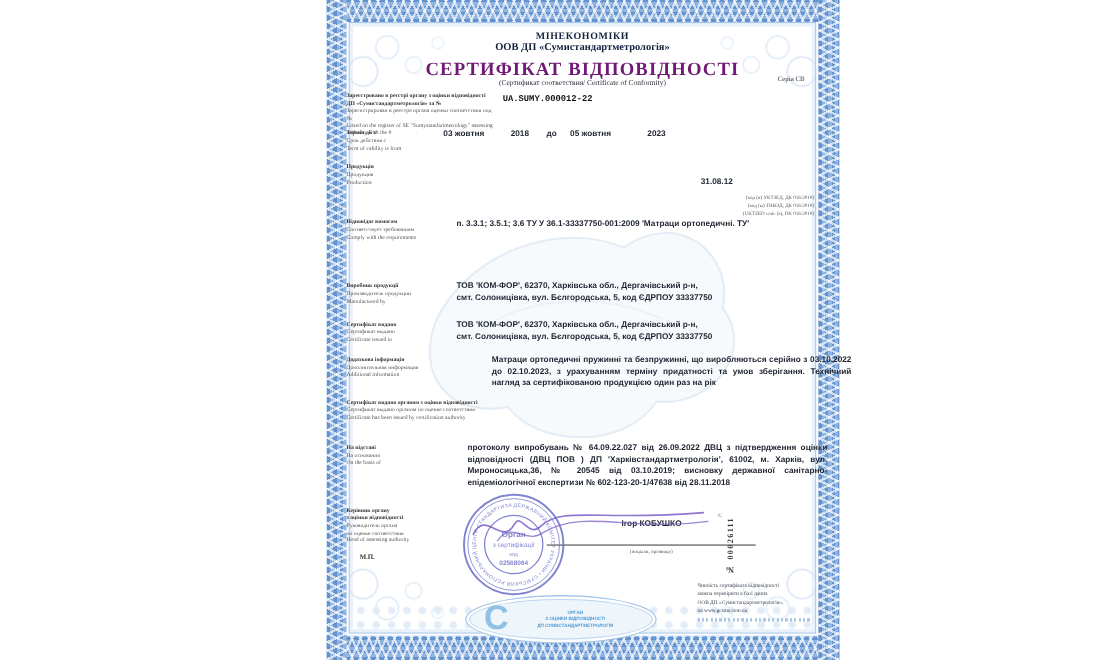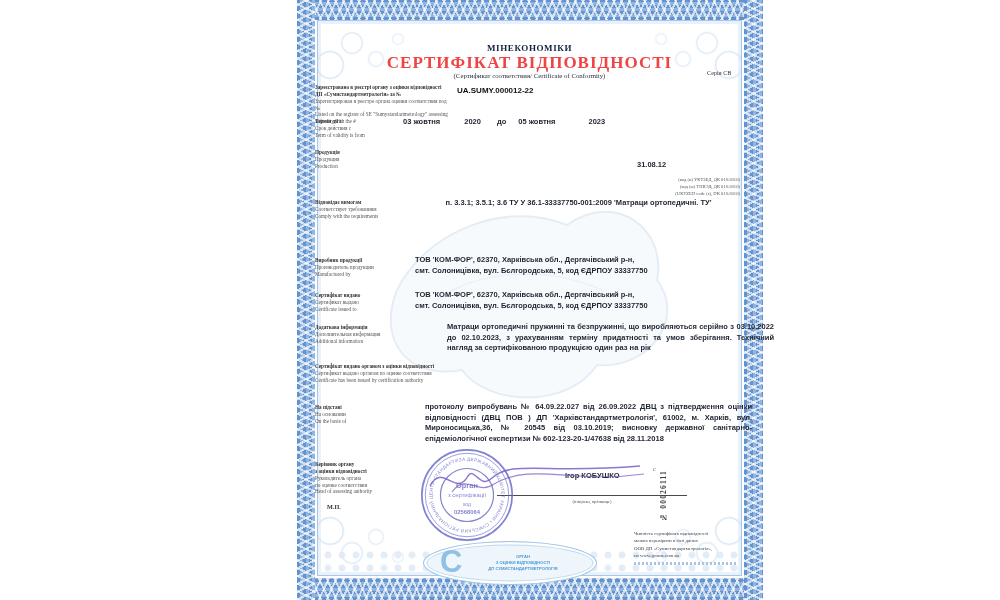--- a/index.html
+++ b/index.html
@@ -33,32 +33,32 @@
   .fl-bl{left:21px;bottom:25px;transform:scaleY(-1);}
   .fl-br{right:22px;bottom:25px;transform:scale(-1,-1);}
   .lace{position:absolute;left:24px;right:25px;bottom:26px;height:26px;z-index:1;opacity:.8;
     background-image:radial-gradient(circle at 7px 7px, #dce9f6 3px, rgba(0,0,0,0) 4px);
     background-size:14px 13px;}
 
   
   .content{position:absolute;inset:0;z-index:2;}
   .abs{position:absolute;}
   .hdr{left:20px;right:21px;text-align:center;color:#14213d;}
-  .ministry{top:43px;font-size:9px;font-weight:bold;letter-spacing:.6px;}
+  .ministry{top:27px;font-size:9px;font-weight:bold;letter-spacing:.6px;}
   .orgname{top:38px;font-size:9.5px;font-weight:bold;}
-  .title{top:53px;font-size:17px;font-weight:bold;letter-spacing:1px;color:#ef4444;}
+  .title{top:53px;font-size:17px;font-weight:bold;letter-spacing:1px;color:#701a75;}
   .subtitle{top:72px;font-size:6.8px;color:#2a2f3a;}
   .series{left:410px;top:69px;font-size:6.2px;color:#333;}
 
   .lbl{font-size:5.2px;line-height:1.32;color:#555;width:120px;}
   .lbl .ua{font-weight:bold;color:#333;}
   .val{font-family:"Liberation Sans", sans-serif;font-weight:600;font-size:7.5px;
        line-height:1.42;color:#1d2330;}
   .just{text-align:justify;}
-  .regnum{font-family:Liberation Sans, sans-serif;font-weight:bold;font-size:8px;color:#111;}
+  .regnum{font-family:Liberation Mono, monospace;font-weight:bold;font-size:8px;color:#111;}
   .term-vals{display:flex;font-family:"Liberation Sans", sans-serif;font-weight:600;
        font-size:7.5px;color:#1d2330;}
   .codecap{font-size:4.6px;line-height:1.55;color:#555;text-align:right;}
   .sig-line{border-top:1px solid #4a4a4a;height:0;}
   .sig-caption{font-size:4.6px;color:#555;text-align:center;}
   .mp{font-size:6.2px;font-weight:bold;color:#333;}
   .serial{writing-mode:vertical-rl;transform:rotate(180deg);font-size:7.5px;font-weight:bold;
        color:#3d3d3d;letter-spacing:1.2px;}
   .stray{font-size:5px;color:#666;}
   .footnote{font-size:4.9px;line-height:1.5;color:#3d4450;}
@@ -93,40 +93,41 @@
     <div class="lace"></div>
 
     <svg class="abs wm" style="left:70px;top:170px;" width="330" height="270" viewBox="0 0 330 270">
       <path d="M30,120 C60,60 140,30 200,55 C250,20 300,60 290,110 C320,150 280,200 230,195 C200,240 120,235 95,200 C40,210 10,170 30,120 Z" fill="#f7fafd" stroke="#e2ecf5" stroke-width="2"></path>
       <path d="M70,130 C110,100 180,95 235,120" fill="none" stroke="#e8f0f8" stroke-width="1.5"></path>
     </svg>
 
     <div class="content">
 
       <div class="abs hdr ministry">МІНЕКОНОМІКИ</div>
+      <div class="abs hdr orgname">ООВ ДП «Сумистандартметрологія»</div>
       <div class="abs hdr title">СЕРТИФІКАТ ВІДПОВІДНОСТІ</div>
       <div class="abs hdr subtitle">(Сертификат соответствия/ Certificate of Conformity)</div>
       <div class="abs series">Серія СВ</div>
 
       <div class="abs lbl" style="left:18px;top:84px;width:135px;">
         <div class="ua">Зареєстровано в реєстрі органу з оцінки відповідності</div>
         <div class="ua">ДП «Сумистандартметрологія» за №</div>
         <div>Зарегистрирован в реестре органа оценки соответствия под №</div>
         <div>Listed on the register of SE "Sumystandartmetrology" assessing authority with the #</div>
       </div>
       <div class="abs regnum" style="left:160px;top:86px;">UA.SUMY.000012-22</div>
 
       <div class="abs lbl" style="left:18px;top:118px;">
         <div class="ua">Термін дії з</div>
         <div>Срок действия с</div>
         <div>Term of validity is from</div>
       </div>
       <div class="abs term-vals" style="left:106px;top:117px;">
         <span>03 жовтня</span>
-        <span style="margin-left:24px;">2020</span>
+        <span style="margin-left:24px;">2018</span>
         <span style="margin-left:16px;">до</span>
         <span style="margin-left:12px;">05 жовтня</span>
         <span style="margin-left:33px;">2023</span>
       </div>
 
       <div class="abs lbl" style="left:18px;top:149px;">
         <div class="ua">Продукція</div>
         <div>Продукция</div>
         <div>Production</div>
       </div>
@@ -135,21 +136,21 @@
         <div>(код (и) УКТЗЕД, ДК 016:2010)</div>
         <div>(код (ы) ТНВЭД; ДК 016:2010)</div>
         <div>(UKTZED code (s), DK 016:2010)</div>
       </div>
 
       <div class="abs lbl" style="left:18px;top:199px;">
         <div class="ua">Відповідає вимогам</div>
         <div>Соответствует требованиям</div>
         <div>Comply with the requirements</div>
       </div>
-      <div class="abs val" style="left:118px;top:198px;width:327px;text-align:center;">п. 3.3.1; 3.5.1; 3.6 ТУ У 36.1-33337750-001:2009 'Матраци ортопедичні. ТУ'</div>
+      <div class="abs val" style="left:118px;top:198px;width:327px;">п. 3.3.1; 3.5.1; 3.6 ТУ У 36.1-33337750-001:2009 'Матраци ортопедичні. ТУ'</div>
 
       <div class="abs lbl" style="left:18px;top:257px;">
         <div class="ua">Виробник продукції</div>
         <div>Производитель продукции</div>
         <div>Manufactured by</div>
       </div>
       <div class="abs val" style="left:118px;top:255px;width:327px;">
         <div>ТОВ 'КОМ-ФОР', 62370, Харківська обл., Дергачівський р-н,</div>
         <div>смт. Солоницівка, вул. Бєлгородська, 5, код ЄДРПОУ 33337750</div>
       </div>

